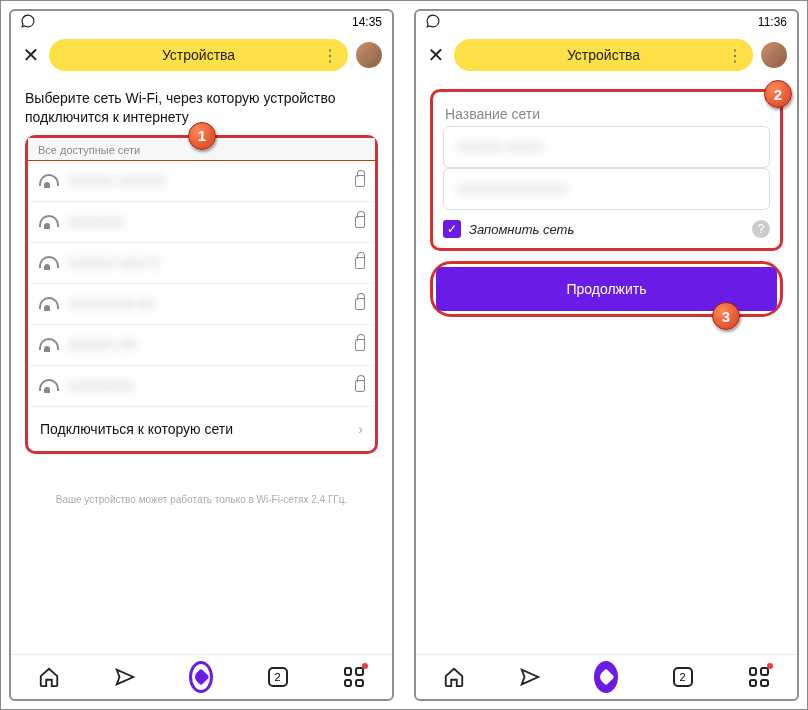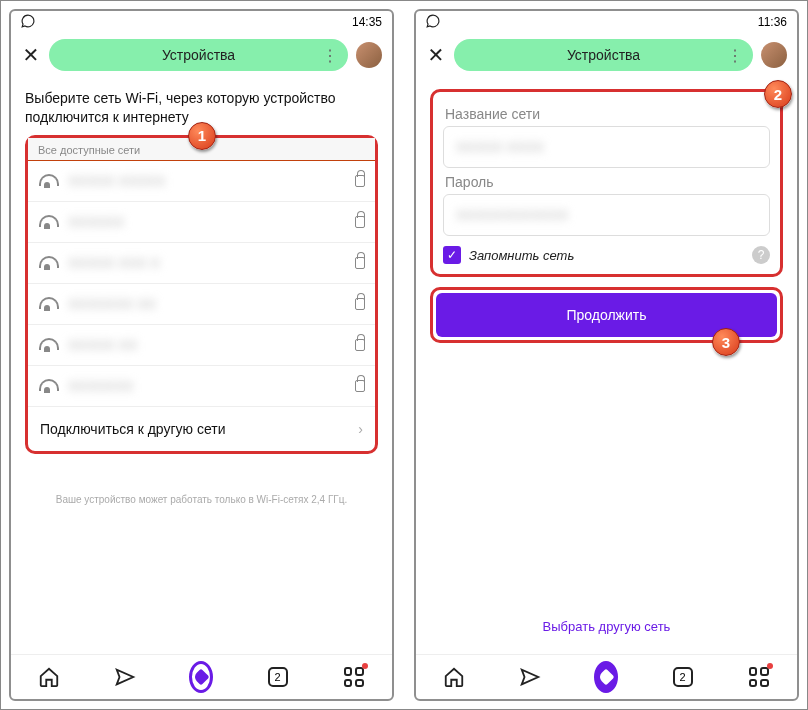--- a/index.html
+++ b/index.html
@@ -2,21 +2,21 @@
 <html><head>
 <meta charset="utf-8">
 <style>
 * { box-sizing: border-box; margin: 0; padding: 0; }
 body { background: #fff; font-family: -apple-system, Arial, sans-serif; }
 .wrap { display: flex; gap: 20px; padding: 8px; background: #fff; border: 1px solid #888; width: 808px; height: 710px; }
 .phone { flex: 1; border: 2px solid #8f8f8f; border-radius: 6px; background: #fff; display: flex; flex-direction: column; overflow: hidden; position: relative; }
 .sbar { display: flex; justify-content: space-between; align-items: center; padding: 4px 10px; font-size: 12px; height: 22px; }
 .hdr { display: flex; align-items: center; gap: 8px; padding: 6px 10px; }
 .close { font-size: 20px; color: #222; width: 20px; text-align: center; cursor: pointer; }
-.pill { flex: 1; background: #86efac; border-radius: 18px; padding: 8px 12px; display: flex; align-items: center; justify-content: center; position: relative; }
+.pill { flex: 1; background: #fde047; border-radius: 18px; padding: 8px 12px; display: flex; align-items: center; justify-content: center; position: relative; }
 .pill-t { font-size: 14px; color: #222; }
 .dots { position: absolute; right: 10px; font-size: 16px; color: #666; cursor: pointer; }
 .avatar { width: 26px; height: 26px; border-radius: 50%; background: linear-gradient(135deg,#c89070,#8b6040); }
 .content { flex: 1; padding: 12px 14px 0 14px; display: flex; flex-direction: column; }
 .title { font-size: 14px; color: #111; line-height: 1.35; margin-bottom: 8px; }
 .highlight { border: 3px solid #d73030; border-radius: 10px; position: relative; }
 .subhdr { font-size: 11px; color: #888; padding: 6px 10px 4px; background: #f7f7f7; border-bottom: 1px solid #c2410c; }
 .list { background: #fff; }
 .row { display: flex; align-items: center; padding: 12px 10px; border-bottom: 1px solid #eee; cursor: pointer; }
 .row:last-child { border-bottom: none; }
@@ -43,21 +43,21 @@
 .grid-i .dot { position: absolute; top: -2px; right: -2px; width: 6px; height: 6px; background: #e84040; border-radius: 50%; }
 .marker { position: absolute; width: 28px; height: 28px; border-radius: 50%; background: radial-gradient(circle at 35% 30%, #ff8a5a, #d83a1a); border: 1px solid #a02010; color: #fff; font-weight: bold; font-size: 15px; display: flex; align-items: center; justify-content: center; box-shadow: 1px 2px 3px rgba(0,0,0,0.4); z-index: 10; }
 .lbl { font-size: 14px; color: #888; margin: 6px 0 4px 2px; }
 .inp { width: 100%; border: 1px solid #ddd; border-radius: 6px; padding: 12px; font-size: 14px; color: #bbb; }
 .inp span { filter: blur(4px); }
 .chk-row { display: flex; align-items: center; margin-top: 10px; gap: 8px; }
 .chk { width: 18px; height: 18px; background: #6a1be6; border-radius: 3px; display: flex; align-items: center; justify-content: center; color: #fff; font-size: 12px; cursor: pointer; }
 .chk-l { font-size: 13px; color: #222; flex: 1; font-style: italic; }
 .help { width: 18px; height: 18px; border-radius: 50%; background: #ccc; color: #fff; display: flex; align-items: center; justify-content: center; font-size: 12px; cursor: pointer; }
 .btn { background: #6a1be6; color: #fff; text-align: center; padding: 14px; border-radius: 6px; font-size: 14px; cursor: pointer; }
-.btn-wrap { border: 3px solid #d73030; border-radius: 10px; padding: 3px; margin-top: 10px; position: relative; }
+.btn-wrap { border: 3px solid #d73030; border-radius: 21px; padding: 3px; margin-top: 10px; position: relative; }
 .link { color: #6a1be6; font-size: 13px; text-align: center; cursor: pointer; margin-top: auto; margin-bottom: 20px; padding-top: 100px; }
 </style>
 </head>
 <body>
 
 <div class="wrap">
 
 <div class="phone">
   <div class="sbar">
     <span>
@@ -106,21 +106,21 @@
               <div class="ssid">XXXXX XX</div>
               <div class="lock"></div>
             </div>
         <div class="row">
               <div class="wifi-i"></div>
               <div class="ssid">XXXXXXX</div>
               <div class="lock"></div>
             </div>
       </div>
       <div class="hidden-row">
-        <span>Подключиться к другую сети</span>
+        <span>Подключиться к которую сети</span>
         <span class="chev">›</span>
       </div>
     </div>
     <div class="footnote">Ваше устройство может работать только в Wi-Fi-сетях 2,4 ГГц.</div>
   </div>
   <div class="navbar">
     <div class="nav-i home-i">
           <svg width="22" height="22" viewBox="0 0 24 24">
             <path d="M3 11l9-8 9 8v10a1 1 0 01-1 1h-5v-7h-6v7H4a1 1 0 01-1-1z"></path>
           </svg>
@@ -163,33 +163,31 @@
       <span class="pill-t">Устройства</span>
       <span class="dots">⋮</span>
     </div>
     <div class="avatar"></div>
   </div>
   <div class="content">
     <div class="highlight" style="padding:8px 10px 10px">
       <div class="marker" style="top:-12px;right:-12px">2</div>
       <div class="lbl">Название сети</div>
       <div class="inp"><span>XXXXX XXXX</span></div>
-      <div class="lbl">Пароль</div>
       <div class="inp"><span>XXXXXXXXXXXX</span></div>
       <div class="chk-row">
         <div class="chk">✓</div>
         <div class="chk-l">Запомнить сеть</div>
         <div class="help">?</div>
       </div>
     </div>
     <div class="btn-wrap">
       <div class="btn">Продолжить</div>
       <div class="marker" style="bottom:-16px;right:40px">3</div>
     </div>
-    <div class="link">Выбрать другую сеть</div>
   </div>
   <div class="navbar">
     <div class="nav-i home-i">
           <svg width="22" height="22" viewBox="0 0 24 24">
             <path d="M3 11l9-8 9 8v10a1 1 0 01-1 1h-5v-7h-6v7H4a1 1 0 01-1-1z"></path>
           </svg>
         </div>
     <div class="nav-i send-i">
           <svg width="22" height="22" viewBox="0 0 24 24">
             <path d="M3 20l18-8L3 4l3 8-3 8z"></path>

